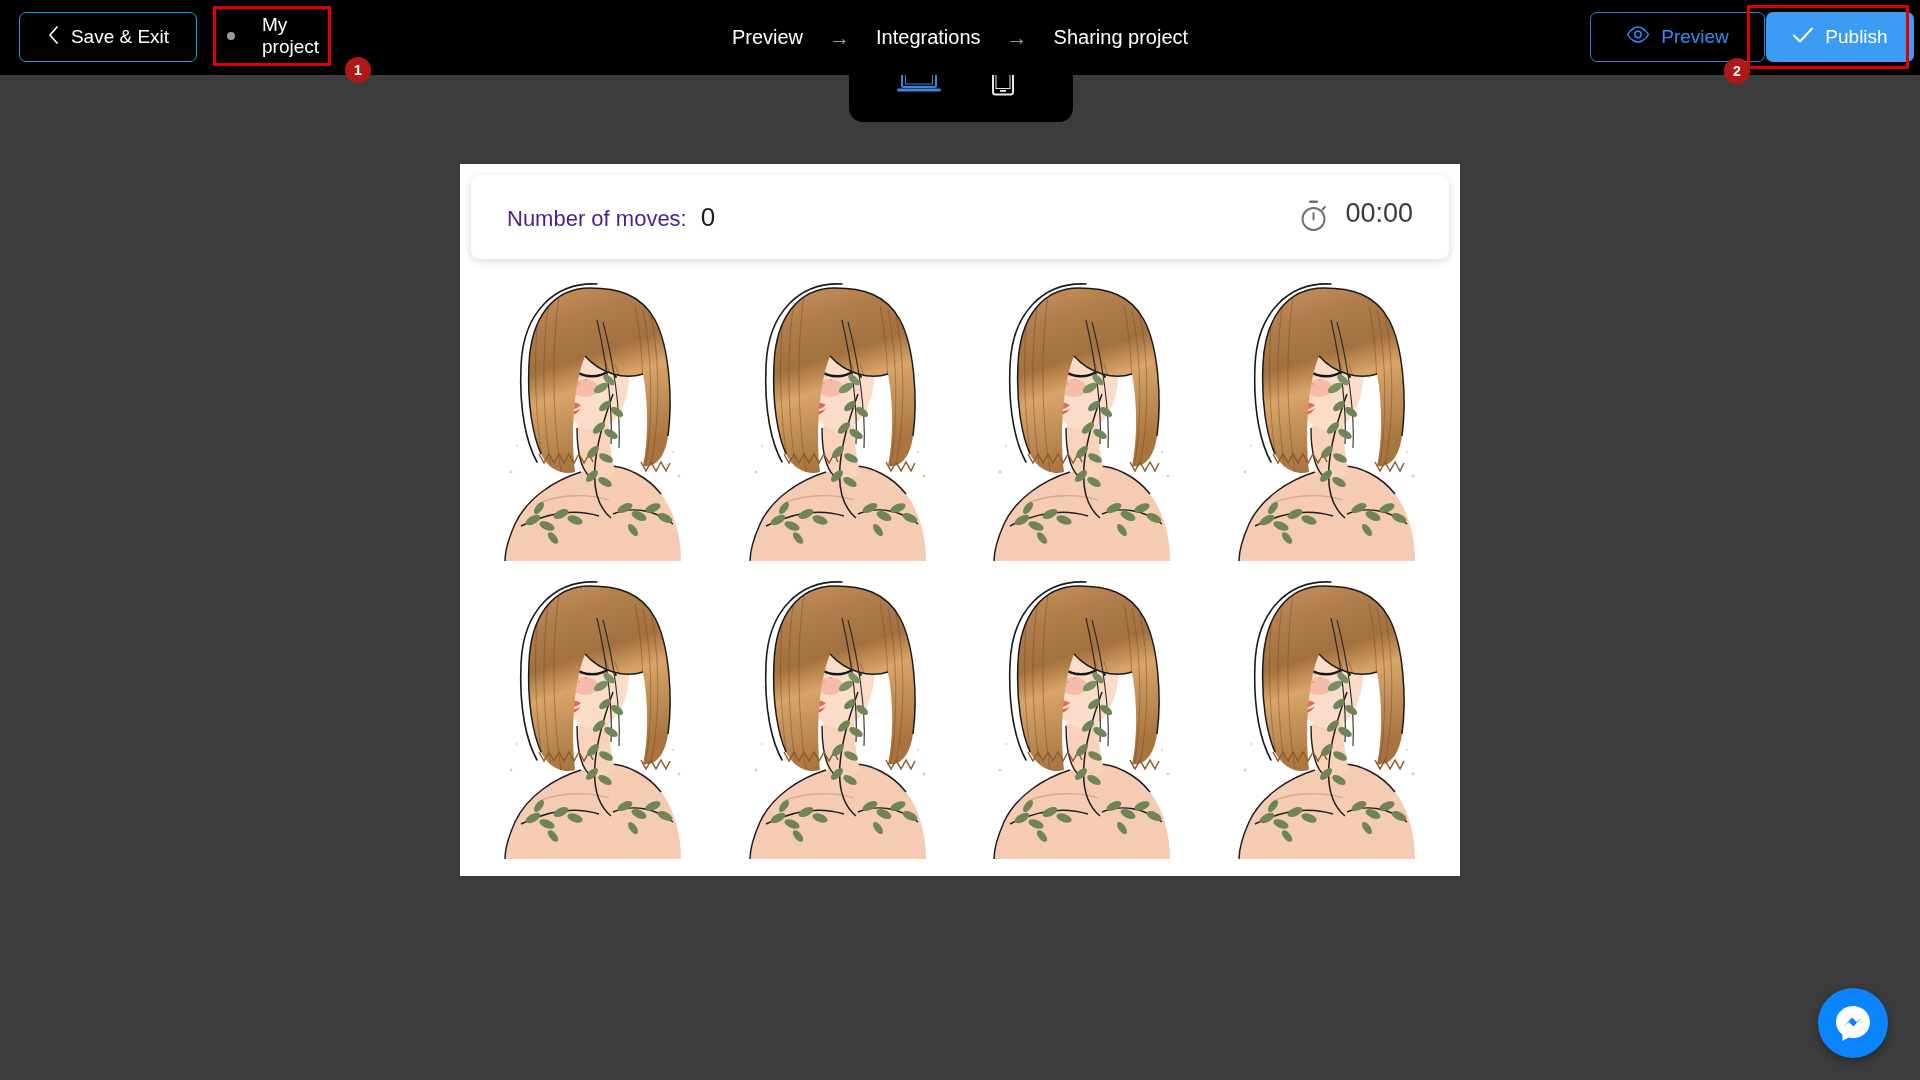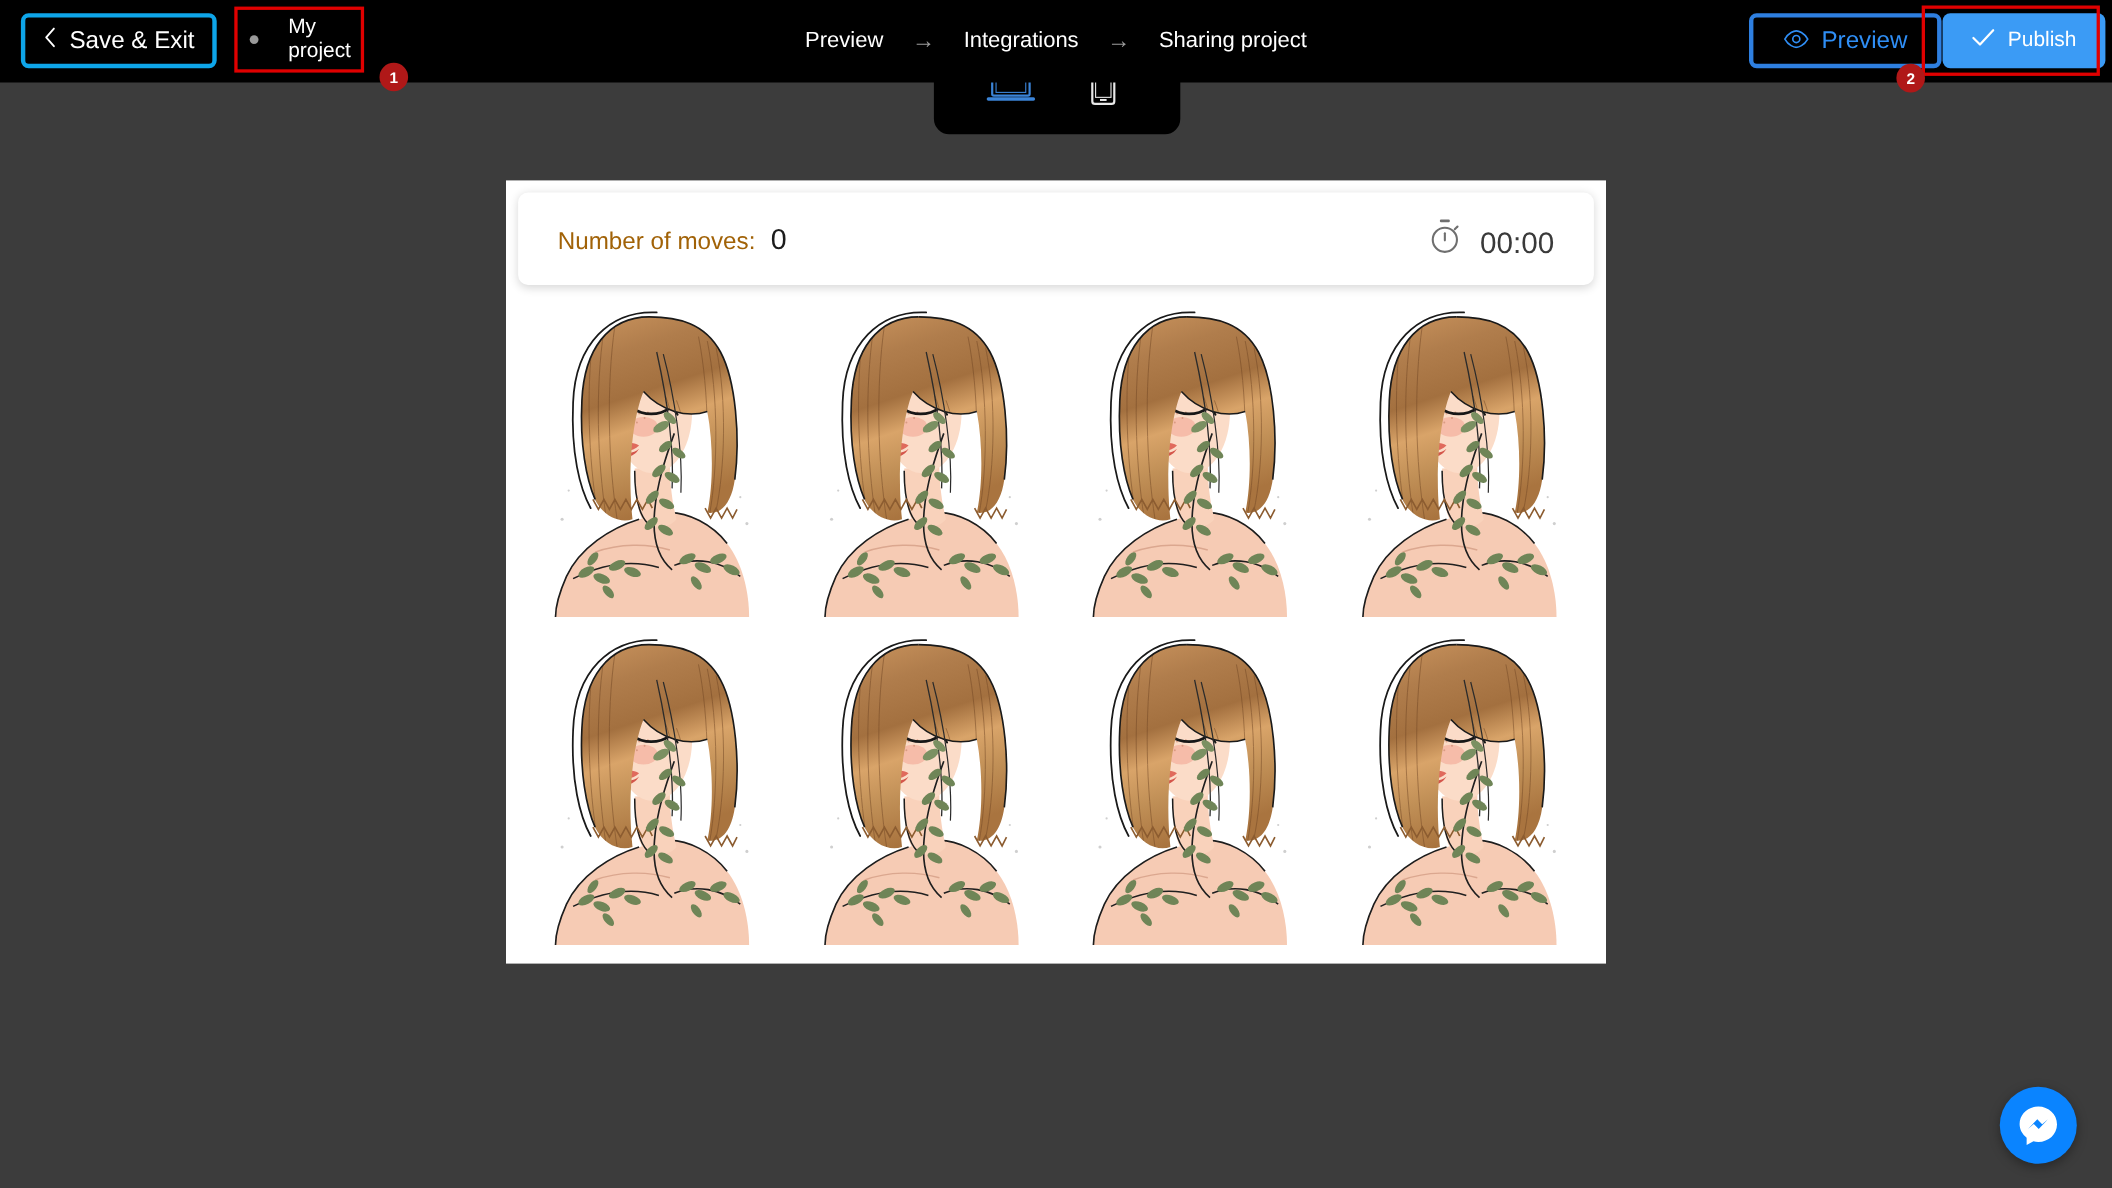--- a/index.html
+++ b/index.html
@@ -15,25 +15,25 @@
     position: absolute; left: 0; top: 0;
     width: 1920px; height: 75px;
     background: #000000;
     z-index: 20;
   }
 
   .btn-outline {
     position: absolute;
     display: flex; align-items: center; justify-content: center;
     gap: 11px;
-    border: 4px solid #0ea5e9;
+    border: 1px solid #0ea5e9;
     border-radius: 7px;
     background: transparent;
     color: #ffffff;
-    font-size: 22px;
+    font-size: 19px;
     cursor: pointer;
     font-family: "Liberation Sans", sans-serif;
   }
 
   #save-exit-btn { left: 19px; top: 12px; width: 178px; height: 50px; }
 
   #project-chip {
     position: absolute; left: 218px; top: 10px;
     width: 108px; height: 52px;
     display: flex; align-items: center; gap: 27px;
@@ -133,25 +133,25 @@
     position: absolute;
     left: 11px; top: 11px;
     width: 978px; height: 84px;
     background: #ffffff;
     border-radius: 9px;
     box-shadow: 0 2px 9px rgba(0,0,0,0.16);
     display: flex; align-items: center;
     padding: 0 36px;
   }
   #moves-wrap { display: flex; align-items: baseline; gap: 14px; }
-  #moves-label { color: #a16207; font-size: 22px; }
+  #moves-label { color: #4c1d95; font-size: 22px; }
   #moves-value { color: #1c1c1c; font-size: 26px; }
   #timer-wrap {
     margin-left: auto;
-    display: flex; align-items: flex-end; gap: 16px;
+    display: flex; align-items: flex-start; gap: 16px;
   }
   #timer-value { color: #3a3a3a; font-size: 27px; }
 
   
   #card-grid {
     position: absolute;
     left: 11px; top: 106px;
     width: 978px; height: 595px;
     display: grid;
     grid-template-columns: repeat(4, 1fr);

